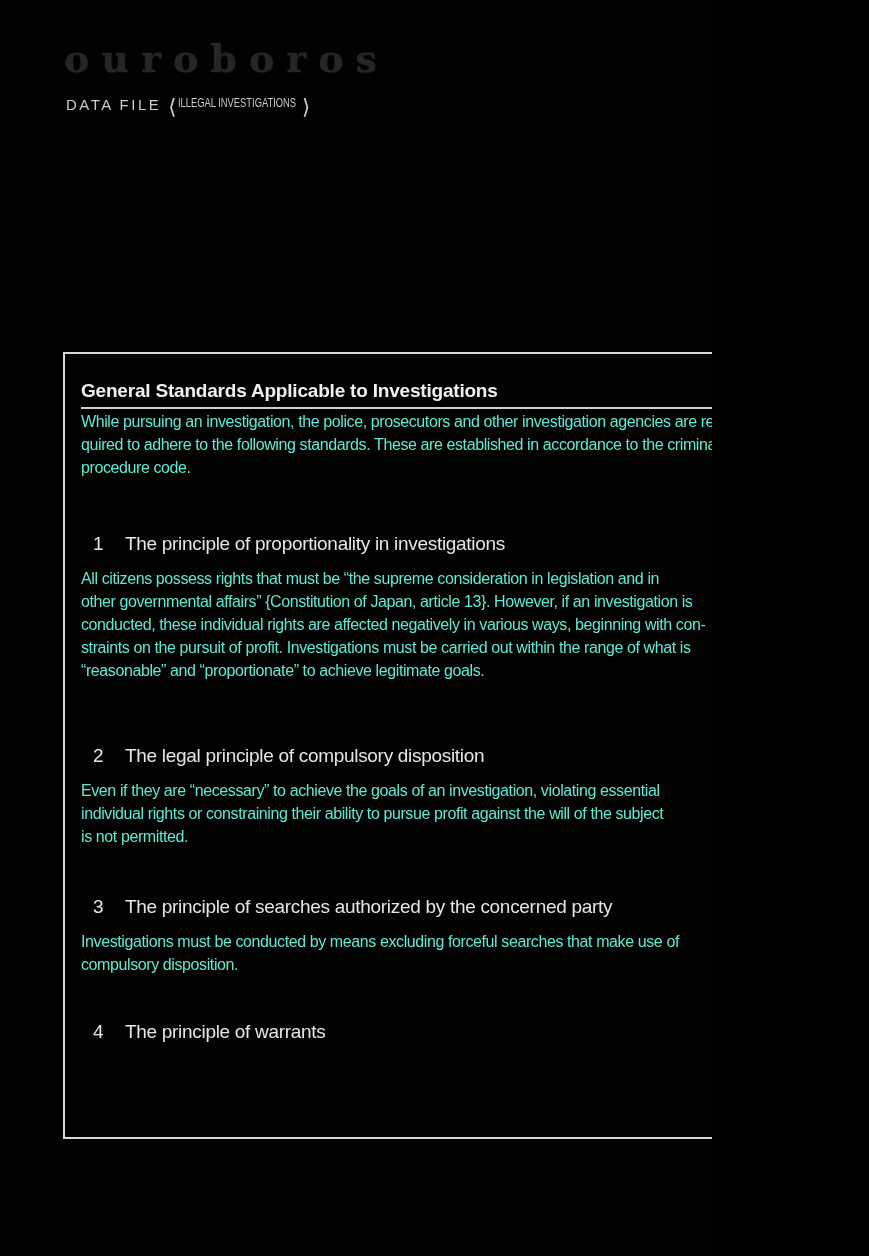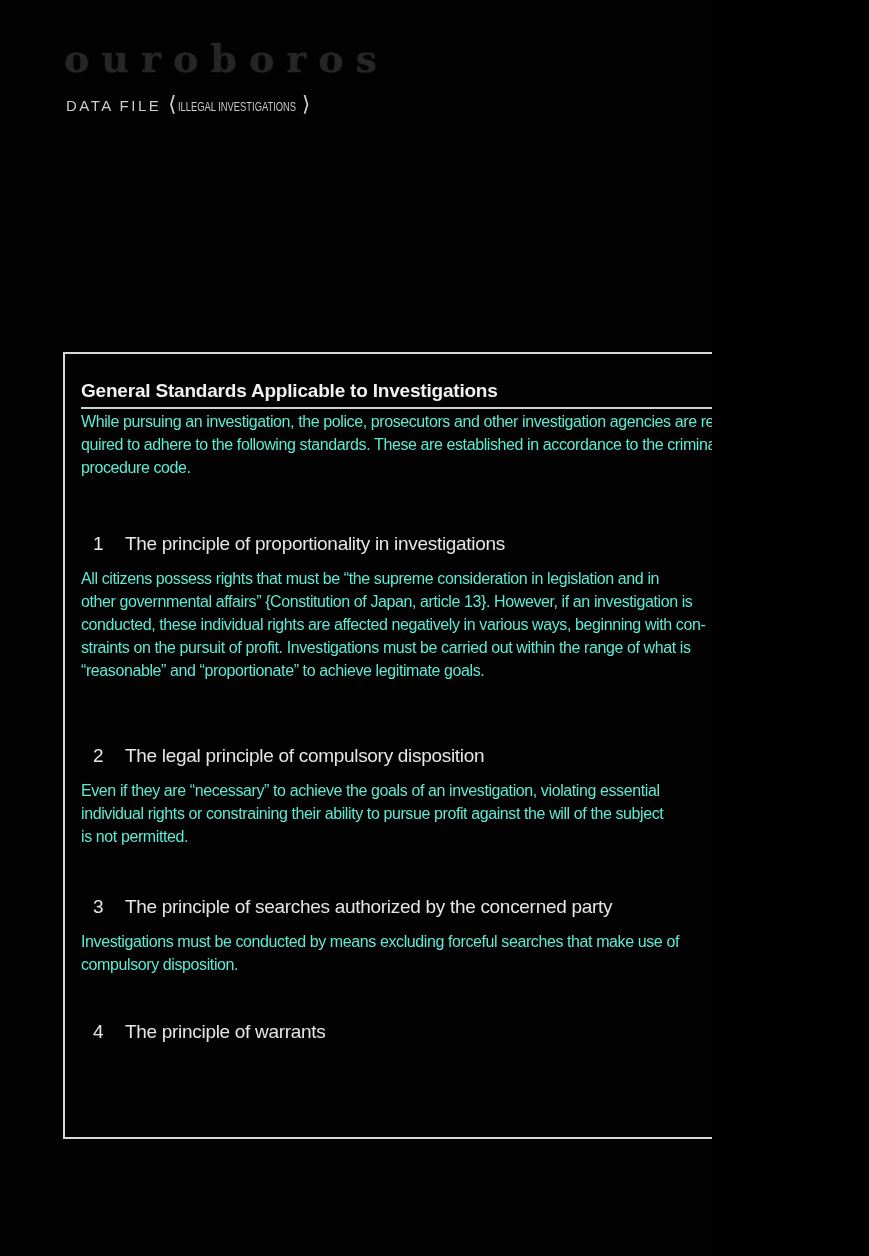--- a/index.html
+++ b/index.html
@@ -14,24 +14,24 @@
   .logo{
     position:absolute;left:64px;top:36px;
     font-family:"DejaVu Serif",serif;
     font-weight:bold;
     font-size:38px;
     letter-spacing:12px;
     color:#262626;
     text-shadow:0 0 2px #151515, 1px 1px 1px #0a0a0a;
   }
   .datafile{
-    position:absolute;left:66px;top:90px;
+    position:absolute;left:66px;top:96px;
     color:#c8c8c8;
     height:24px;
-    display:flex;align-items:flex-end;
+    display:flex;align-items:flex-start;
     white-space:nowrap;
   }
   .df-label{
     font-size:15px;
     letter-spacing:2.5px;
     color:#cccccc;
   }
   .df-bracket{
     font-size:21px;
     font-weight:200;

